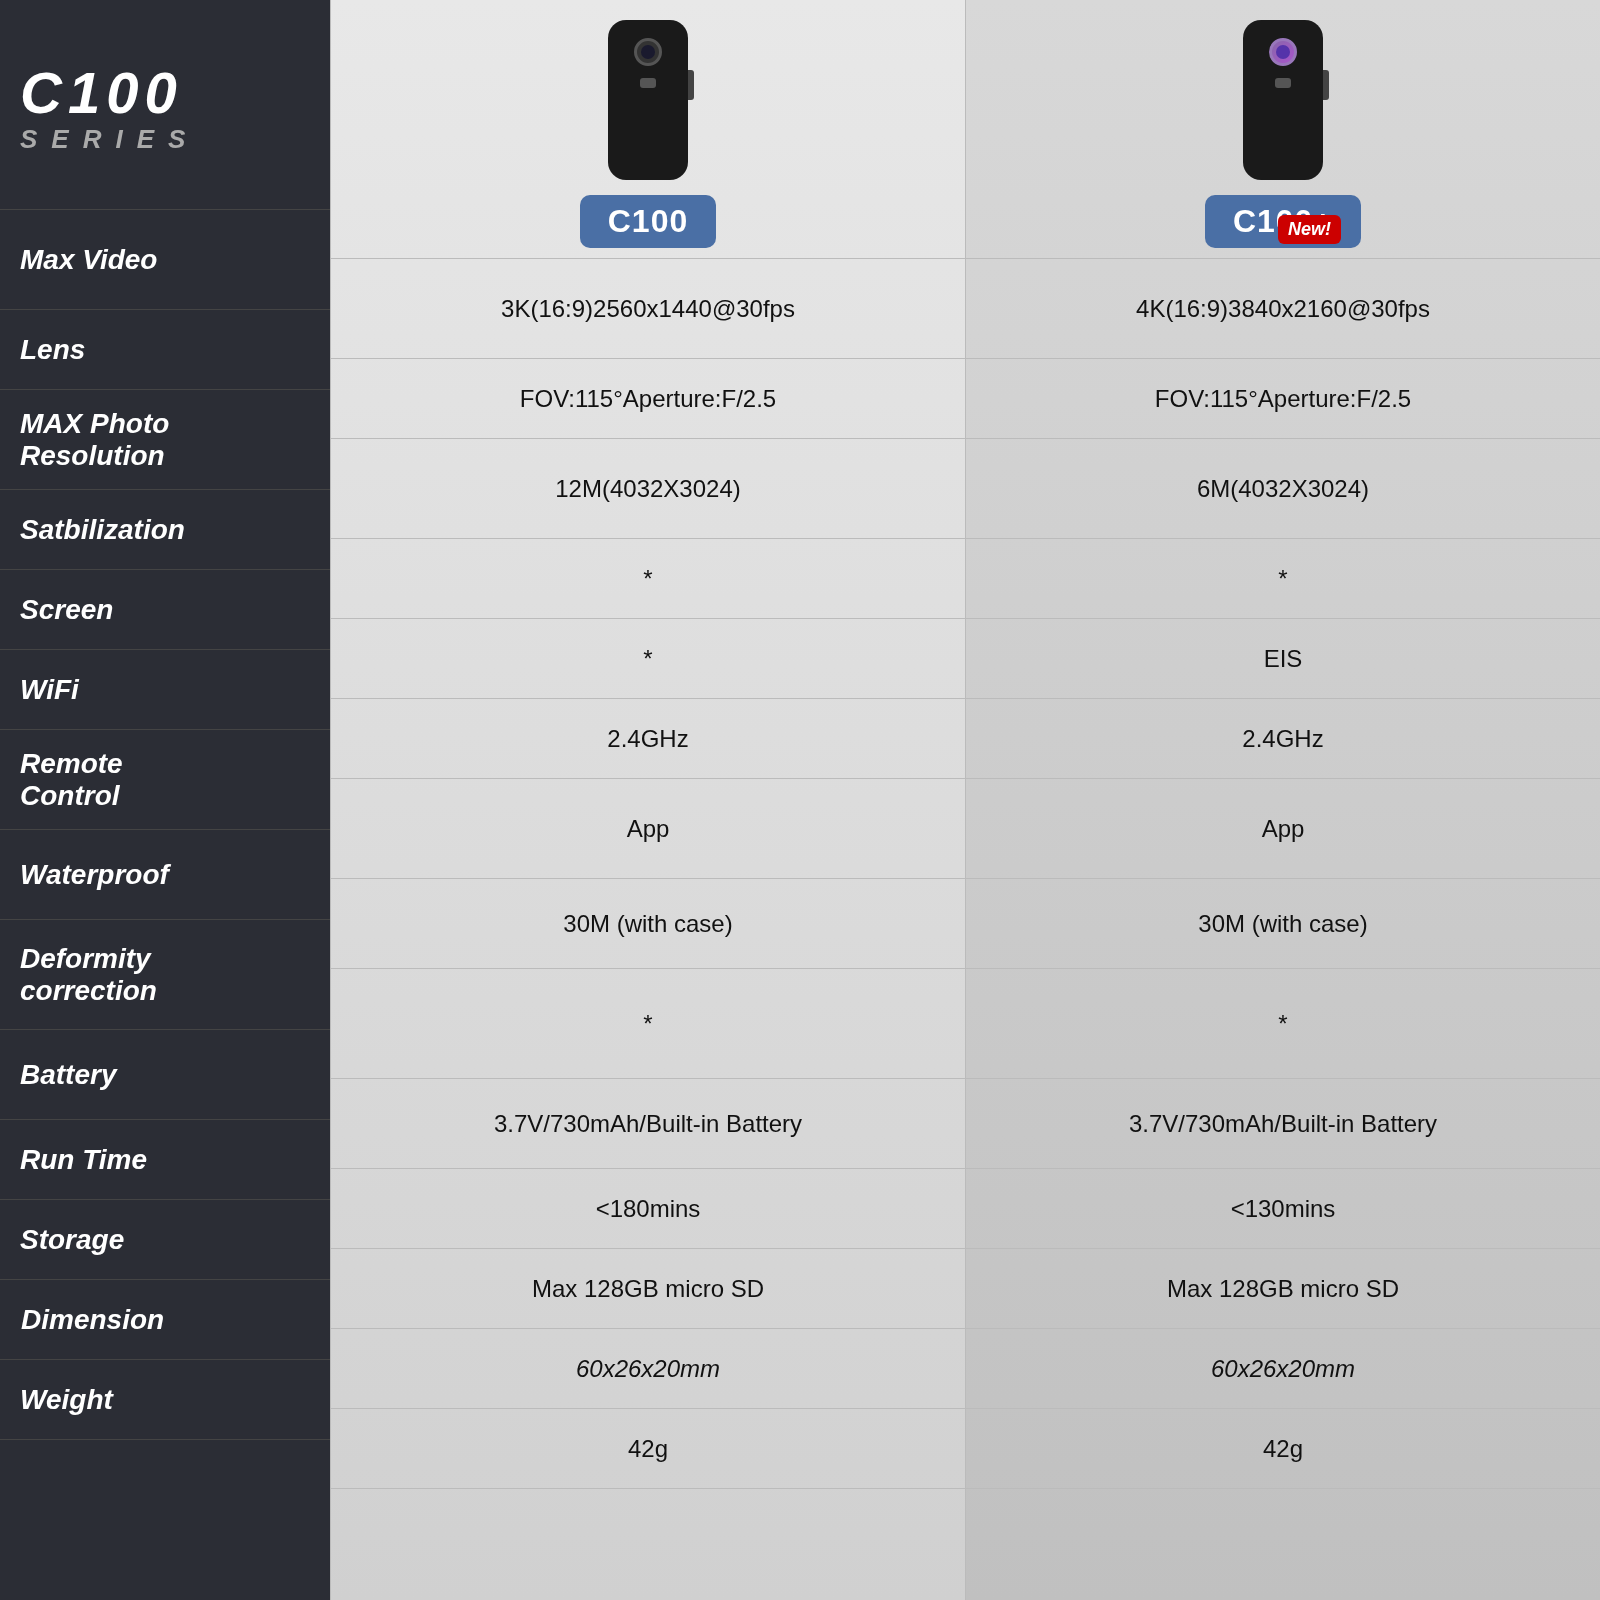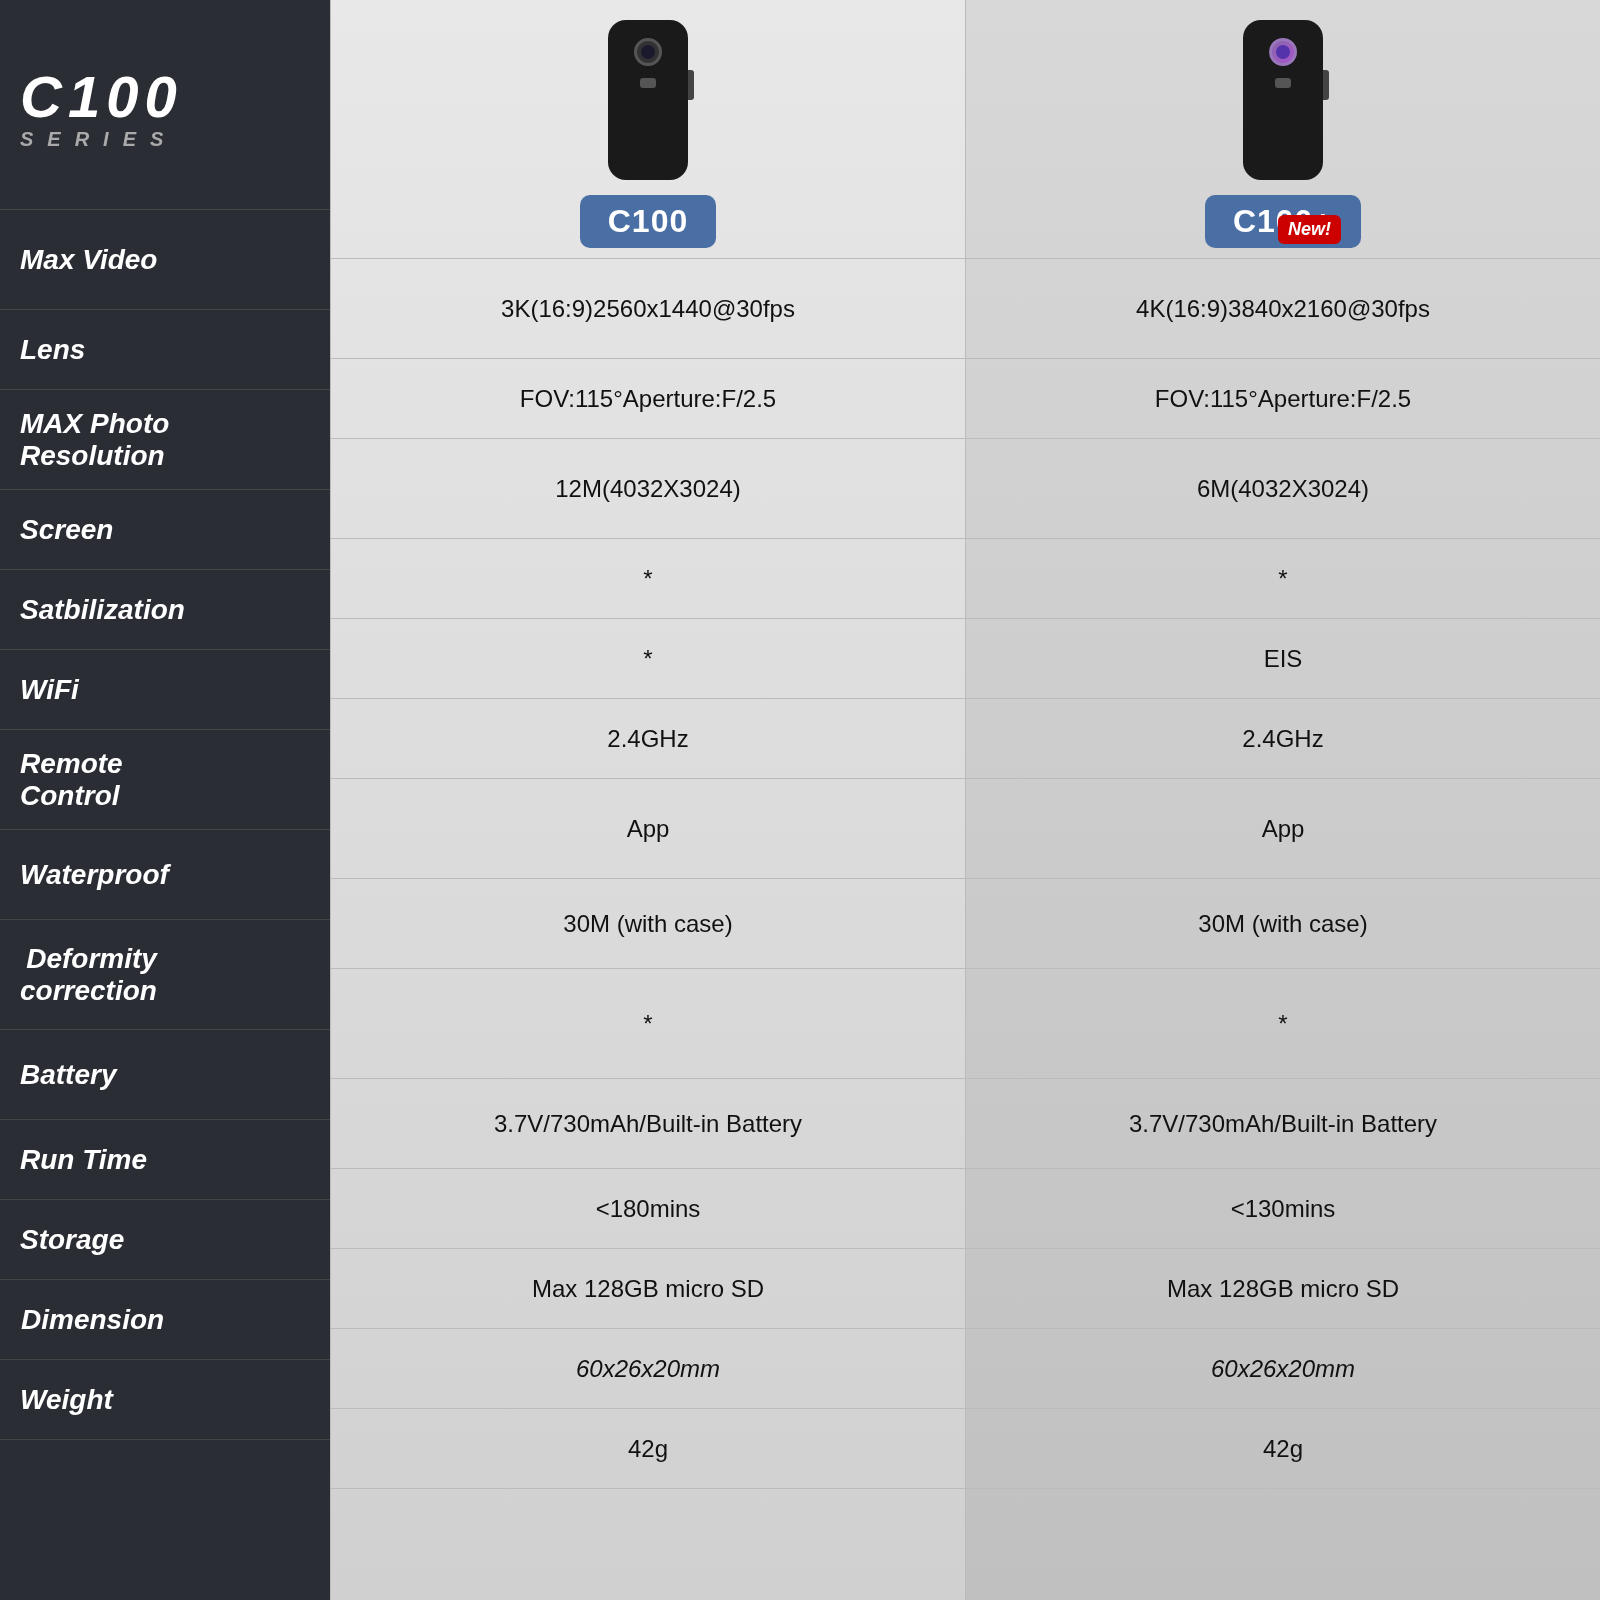--- a/index.html
+++ b/index.html
@@ -30,21 +30,21 @@
       font-size: 58px;
       font-weight: 900;
       font-style: italic;
       color: white;
       letter-spacing: 6px;
       line-height: 1;
       font-family: Arial Black, Arial, sans-serif;
     }
 
     .brand-subtitle {
-      font-size: 20px;
+      font-size: 26px;
       font-weight: 700;
       font-style: italic;
       color: #aaa;
       letter-spacing: 14px;
       margin-top: 2px;
       font-family: Arial, sans-serif;
     }
 
     .sidebar-specs {
       display: flex;
@@ -183,21 +183,21 @@
 
     
     .row-maxvideo { height: 100px; }
     .row-lens { height: 80px; }
     .row-maxphoto { height: 100px; }
     .row-screen { height: 80px; }
     .row-stabilization { height: 80px; }
     .row-wifi { height: 80px; }
     .row-remote { height: 100px; }
     .row-waterproof { height: 90px; }
-    .row-deformity { height: 110px; text-align: right; }
+    .row-deformity { height: 110px; }
     .row-battery { height: 90px; }
     .row-runtime { height: 80px; }
     .row-storage { height: 80px; }
     .row-dimension { height: 80px; }
     .row-weight { height: 80px; }
 
     .sidebar-specs .spec-label.row-maxvideo { min-height: 100px; }
     .sidebar-specs .spec-label.row-lens { min-height: 80px; }
     .sidebar-specs .spec-label.row-maxphoto { min-height: 100px; }
     .sidebar-specs .spec-label.row-screen { min-height: 80px; }
@@ -251,22 +251,22 @@
 
 <div class="sidebar">
   <div class="sidebar-header">
     <div class="brand-title">C100</div>
     <div class="brand-subtitle">SERIES</div>
   </div>
   <div class="sidebar-specs">
     <div class="spec-label row-maxvideo">Max Video</div>
     <div class="spec-label row-lens">Lens</div>
     <div class="spec-label row-maxphoto">MAX Photo<br>Resolution</div>
+    <div class="spec-label row-stabilization">Satbilization</div>
     <div class="spec-label row-screen">Screen</div>
-    <div class="spec-label row-stabilization">Satbilization</div>
     <div class="spec-label row-wifi">WiFi</div>
     <div class="spec-label row-remote">Remote<br>Control</div>
     <div class="spec-label row-waterproof">Waterproof</div>
     <div class="spec-label row-deformity">Deformity<br>correction</div>
     <div class="spec-label row-battery">Battery</div>
     <div class="spec-label row-runtime">Run Time</div>
     <div class="spec-label row-storage">Storage</div>
     <div class="spec-label row-dimension">Dimension</div>
     <div class="spec-label row-weight">Weight</div>
   </div>

